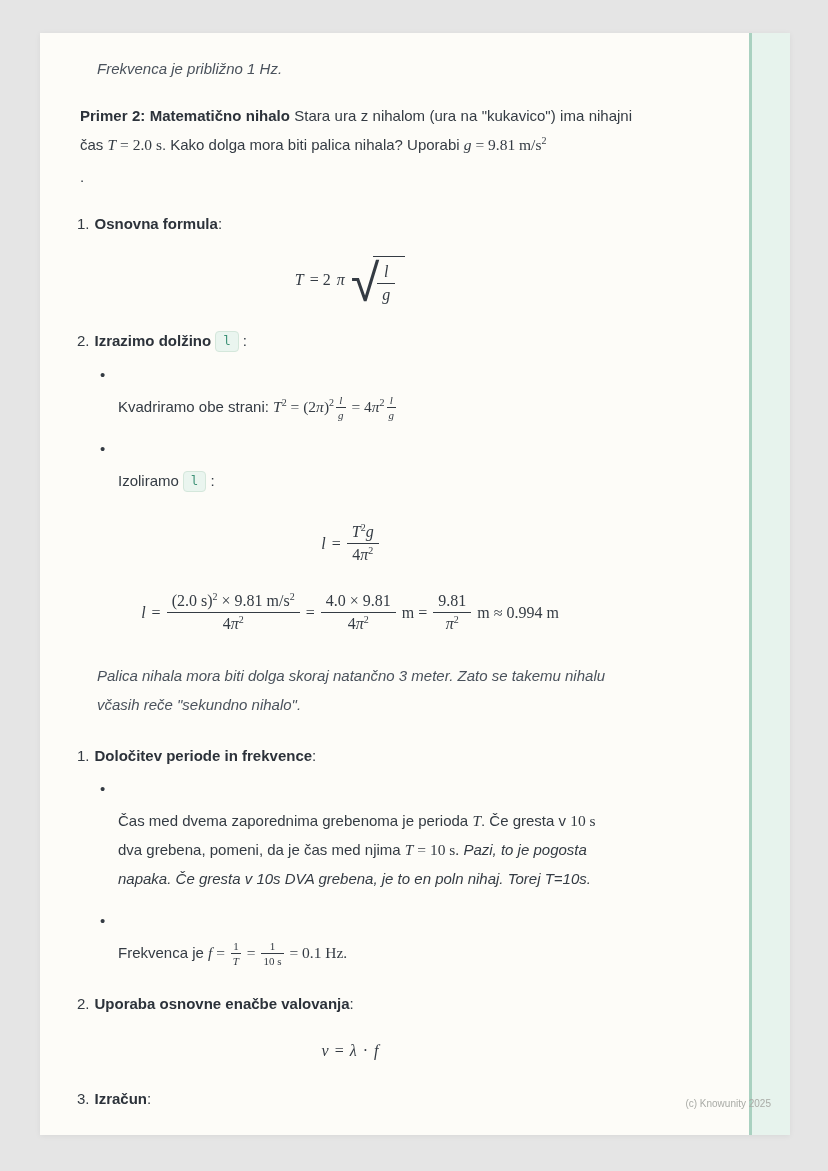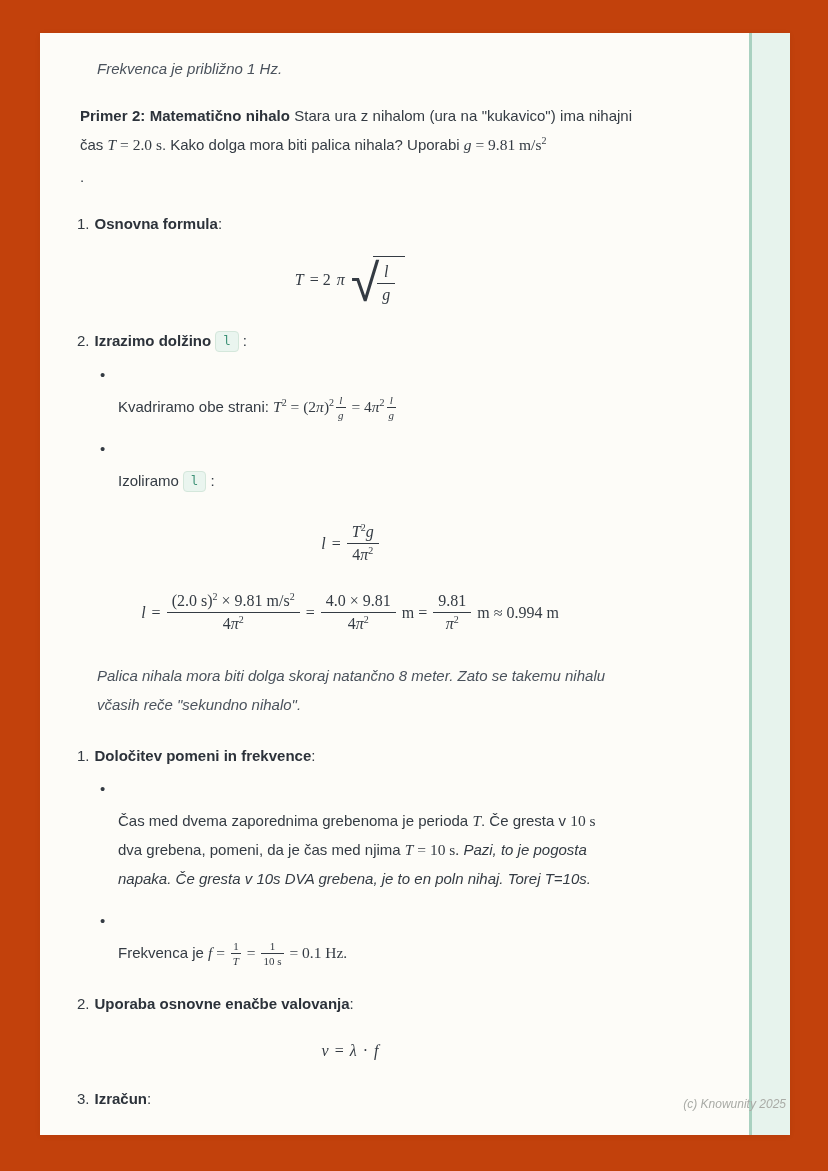--- a/index.html
+++ b/index.html
@@ -1,16 +1,16 @@
 <!DOCTYPE html>
 <html><head>
 <meta charset="utf-8">
 <style>
   html,body{margin:0;padding:0;background:#ffffff;}
-  .canvas{position:relative;width:828px;height:1171px;background:#c2410c;overflow:hidden;
+  .canvas{position:relative;width:828px;height:1171px;background:#e5e5e5;overflow:hidden;
           font-family:"Liberation Sans",sans-serif;color:#343b43;}
   .card{position:absolute;left:40px;top:33px;width:750px;height:1102px;background:#fdfcf8;
         box-shadow:0 1px 6px rgba(0,0,0,0.06);overflow:hidden;}
   .mint-bar{position:absolute;top:0;right:0;bottom:0;width:38px;background:#e7f3ed;
             border-left:3px solid #a9d1c0;}
   .content{position:relative;padding:26px 0 0 28px;width:564px;font-size:15px;line-height:29px;}
 
   .quote{font-style:italic;color:#4a525c;margin:0 0 0 29px;}
   .quote.qtop{line-height:20px;margin-bottom:0;}
   .quote.q2{max-width:540px;margin-top:26px;}
@@ -50,22 +50,22 @@
          line-height:12px;font-family:"Liberation Serif",serif;margin:0 2px;}
   .sfrac .num{display:block;padding:0 2px 1px;}
   .sfrac .den{display:block;border-top:1px solid #343b43;padding:1px 2px 0;}
 
   .bullet{display:flex;margin:8px 0 13px;}
   .bullet-marker{width:18px;margin-left:32px;flex:none;}
   .bullet-marker::before{content:"•";font-size:15px;}
   .bullet-text{flex:1;margin-top:32px;}
   .bullet-text.narrow{max-width:490px;}
 
-  .footer{position:absolute;top:1065px;right:4px;font-size:12px;color:#a9aba6;
-          line-height:12px;z-index:2;font-style:italic;}
+  .footer{position:absolute;top:1065px;right:19px;font-size:10px;color:#a9aba6;
+          line-height:12px;z-index:2;}
 </style>
 </head>
 <body>
 
 <div class="canvas">
   <div class="card">
     <div class="mint-bar"></div>
 
     <div class="content">
 
@@ -124,24 +124,24 @@
             <span class="den"><span>4</span><span class="mi">π</span><sup class="msup">2</sup></span>
           </span>
         <span>m =</span>
         <span class="dfrac">
             <span class="num">9.81</span>
             <span class="den"><span class="mi">π</span><sup class="msup">2</sup></span>
           </span>
         <span>m ≈ 0.994 m</span>
       </div>
 
-      <p class="quote q2">Palica nihala mora biti dolga skoraj natančno 8 meter. Zato se takemu nihalu včasih reče "sekundno nihalo".</p>
+      <p class="quote q2">Palica nihala mora biti dolga skoraj natančno 3 meter. Zato se takemu nihalu včasih reče "sekundno nihalo".</p>
 
 
-      <div class="step"><span class="step-num">1.</span><strong>Določitev pomeni in frekvence</strong><span>:</span></div>
+      <div class="step"><span class="step-num">1.</span><strong>Določitev periode in frekvence</strong><span>:</span></div>
 
       <div class="bullet">
         <span class="bullet-marker"></span>
         <div class="bullet-text narrow"><span>Čas med dvema zaporednima grebenoma je perioda </span><span class="math mi">T</span><span>. Če gresta v </span><span class="math">10 s</span><span> dva grebena, pomeni, da je čas med njima </span><span class="math mi">T</span><span class="math"> = 10 s.</span><em> Pazi, to je pogosta napaka. Če gresta v 10s DVA grebena, je to en poln nihaj. Torej T=10s.</em></div>
       </div>
 
       <div class="bullet">
         <span class="bullet-marker"></span>
         <div class="bullet-text"><span>Frekvenca je </span><span class="math mi">f</span><span class="math"> = </span><span class="sfrac"><span class="num">1</span><span class="den mi">T</span></span><span class="math"> = </span><span class="sfrac"><span class="num">1</span><span class="den">10 s</span></span><span class="math"> = 0.1 Hz.</span></div>
       </div>

